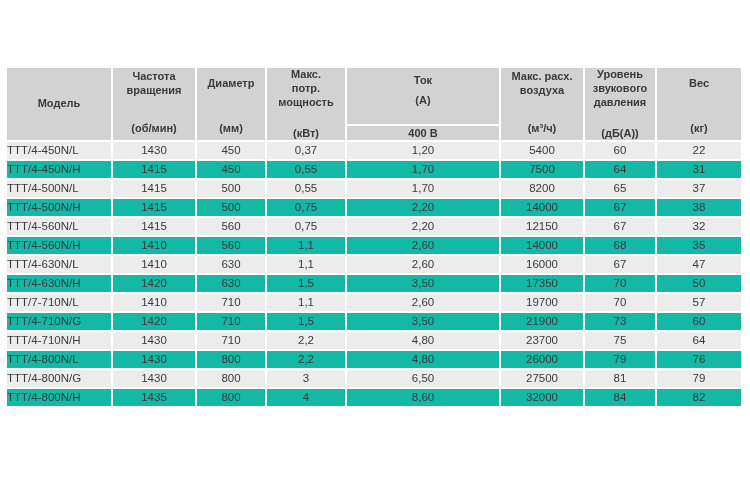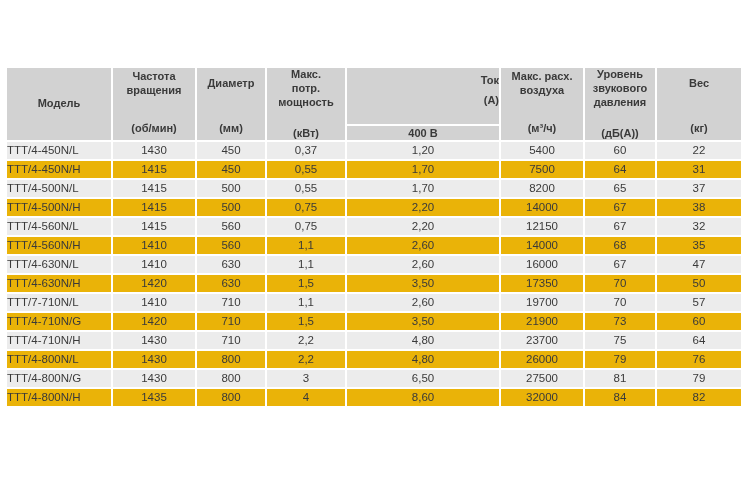--- a/index.html
+++ b/index.html
@@ -47,21 +47,21 @@
     display: flex;
     align-items: center;
     justify-content: center;
     text-align: center;
     white-space: pre-line;
     line-height: 1.25;
   }
   .htitle.split {
     flex-direction: column;
     justify-content: space-evenly;
-    align-items: flex-end;
+    align-items: center;
   }
   .hunit {
     height: 25px;
     display: flex;
     align-items: center;
     justify-content: center;
     margin-top: 16px;
   }
   th.th-sub {
     height: 14px;
@@ -70,21 +70,21 @@
   }
   
   td {
     height: 17px;
     font-size: 11.5px;
     text-align: center;
     vertical-align: middle;
     line-height: 1;
   }
   tr.odd td  { background: #ececec; }
-  tr.even td { background: #eab308; }
+  tr.even td { background: #14b8a6; }
   td.model {
     text-align: left;
     padding-left: 6px;
   }
 </style>
 </head>
 <body>
 
 <div class="table-wrap">
   <table class="spec">

